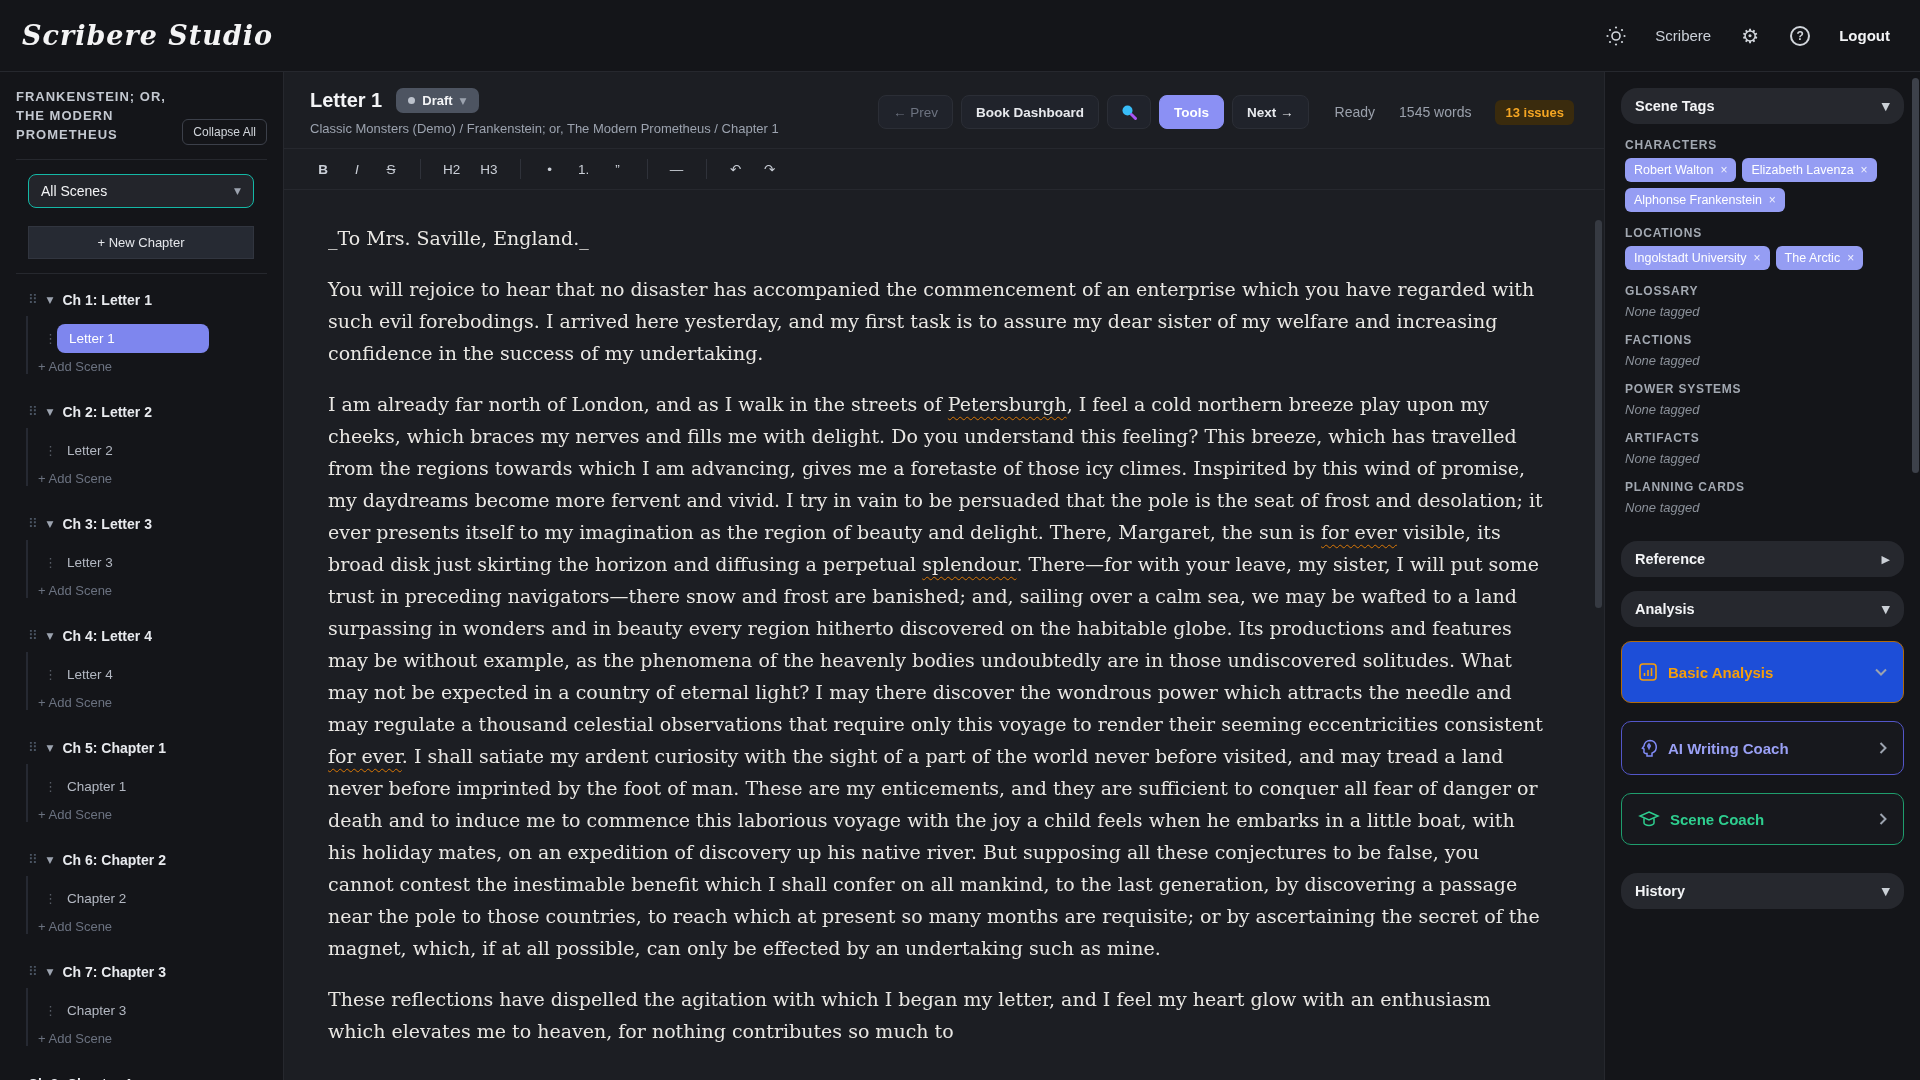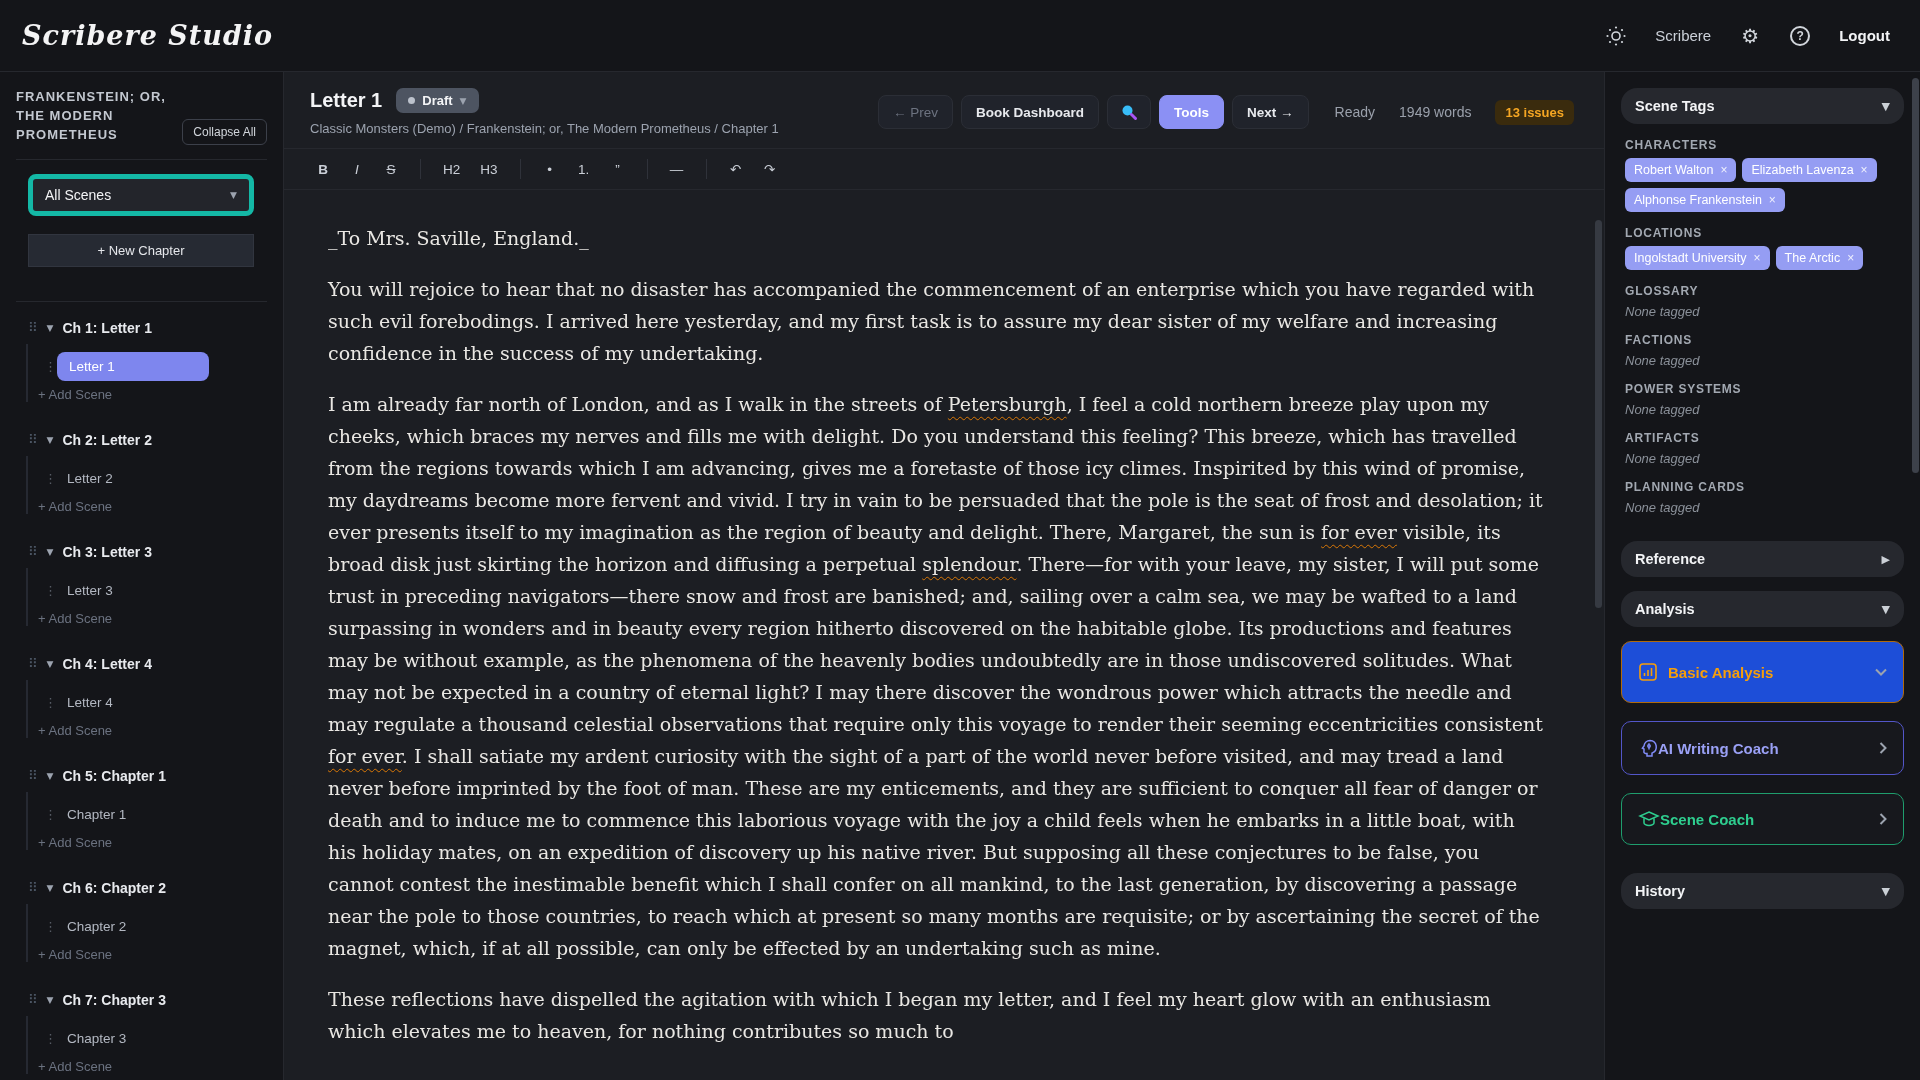--- a/index.html
+++ b/index.html
@@ -40,27 +40,27 @@
   .book-title {
     width:172px; font-size:13px; font-weight:700; letter-spacing:1px;
     color:#c3c8d0; line-height:1.45; text-transform:uppercase;
   }
   .collapse-all-btn {
     font-size:12px; color:#d1d5db; border:1px solid #3c404a; border-radius:6px;
     background:transparent; padding:5px 10px; white-space:nowrap; cursor:pointer;
   }
   .sb-divider { height:1px; background:#26282e; margin:14px 0; }
   .scene-filter {
-    width:226px; margin:8px 0 2px 12px; background:#23252b; border:5px solid #14b8a6;
+    width:226px; margin:8px 0 2px 12px; background:#23252b; border:1px solid #14b8a6;
     border-radius:8px; padding:8px 12px; color:#f3f4f6; font-size:14px;
     display:flex; justify-content:space-between; align-items:center; cursor:pointer;
   }
   .scene-filter .caret { color:#9ca3af; font-size:9px; }
   .new-chapter-btn {
-    width:226px; margin:16px 0 20px 12px; background:#262a33; border:1px solid #31353f;
+    width:226px; margin:16px 0 0 12px; background:#262a33; border:1px solid #31353f;
     border-radius:0; padding:8px 0; color:#e5e7eb; font-size:13px; text-align:center; cursor:pointer;
   }
   .chapter-list { margin-top:18px; }
   .chapter { margin-bottom:30px; }
   .ch-head { display:flex; align-items:center; gap:9px; padding-left:12px; cursor:pointer; }
   .drag-dots { color:#4b5563; font-size:13px; line-height:1; cursor:grab; }
   .ch-caret { color:#9ca3af; font-size:9px; }
   .ch-label { font-size:14px; font-weight:700; color:#e8eaee; }
   .scene-group { margin:8px 0 0 10px; border-left:2px solid #262932; padding:8px 0 0 0; }
   .scene-row { display:flex; align-items:center; gap:10px; padding-left:16px; cursor:pointer; }
@@ -168,21 +168,21 @@
   .ac-title-left { display:flex; align-items:center; gap:10px; }
   .ac-title { font-size:15px; font-weight:700; color:#f59e0b; }
   .analyze-btn {
     margin-top:16px; width:100%; height:34px; background:#8b90f4; color:#fff;
     border:none; border-radius:8px; font-size:13.5px; cursor:pointer; font-family:inherit;
   }
   .coach-card {
     margin-top:18px; border:1px solid #5356c9; border-radius:10px; padding:16px;
     display:flex; align-items:center; justify-content:space-between; cursor:pointer; background:#17181d;
   }
-  .coach-left { display:flex; align-items:center; }
+  .coach-left { display:flex; align-items:center; gap:10px; }
   .coach-title { font-size:15px; font-weight:700; color:#9aa0f5; }
   .coach-card.green { border-color:#1f9d6d; }
   .coach-card.green .coach-title { color:#2ece8f; }
   .history-header { margin-top:28px; }
 
   .window-vscroll {
     position:fixed; right:1px; top:78px; width:7px; height:395px;
     background:#3d414a; border-radius:4px;
   }
 </style>
@@ -356,21 +356,21 @@
         <button class="btn icon-btn">
           <svg width="18" height="18" viewBox="0 0 18 18">
             <circle cx="7.5" cy="7.5" r="5" fill="#38bdf8"></circle>
             <line x1="11.5" y1="11.5" x2="15.5" y2="15.5" stroke="#a855f7" stroke-width="3" stroke-linecap="round"></line>
           </svg>
         </button>
         <button class="btn primary">Tools</button>
         <button class="btn">Next →</button>
         <span class="status-group">
           <span class="status-text">Ready</span>
-          <span class="status-text">1949 words</span>
+          <span class="status-text">1545 words</span>
           <span class="issues-badge">13 issues</span>
         </span>
       </div>
     </div>
 
     <div class="toolbar">
         <span class="tb-btn bold">B</span>
         <span class="tb-btn italic">I</span>
         <span class="tb-btn strike">S</span>
         <span class="tb-sep"></span>

